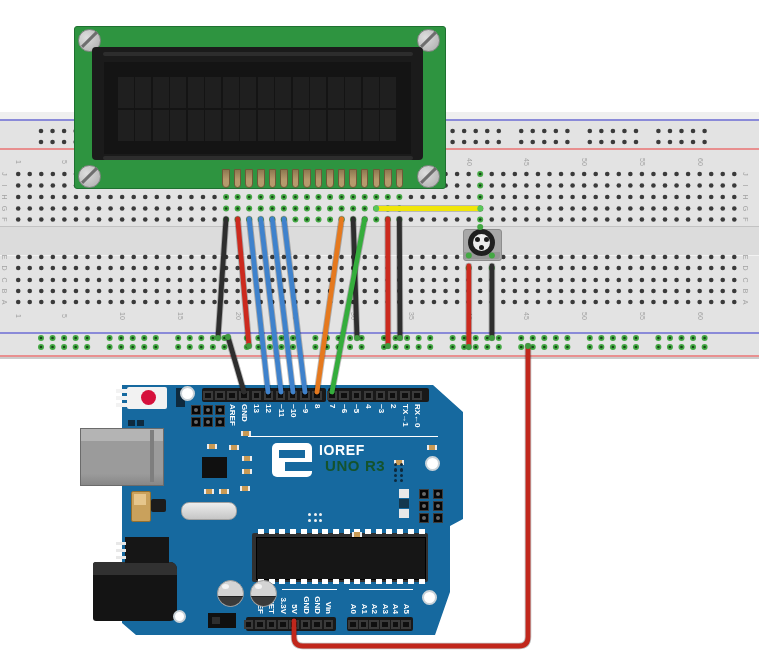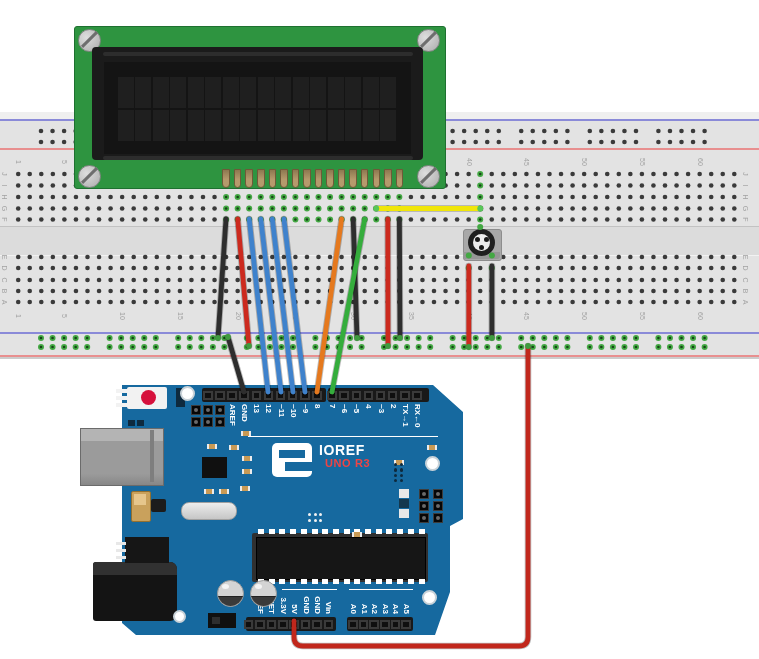--- a/index.html
+++ b/index.html
@@ -91,21 +91,21 @@
   #stk-c{left:399px;top:509px;width:10px;height:9px;background:#e8e8e8;}
   #rst-side{left:176px;top:388px;width:9px;height:19px;background:#0e2a3e;}
   .wdot{position:absolute;width:3px;height:3px;border-radius:50%;background:#f2f2f2;}
   .bdot{position:absolute;width:3.2px;height:3.2px;border-radius:50%;background:#0e2a3e;}
 
   
   #logo{left:272px;top:443px;width:40px;height:34px;background:#fff;border-radius:5px;}
   #logo .b1{position:absolute;left:7px;top:7px;width:26px;height:8px;background:#16699f;}
   #logo .b2{position:absolute;left:13px;top:19px;width:27px;height:9px;background:#16699f;}
   #brand{left:319px;top:442px;font-size:14px;font-weight:bold;color:#fff;letter-spacing:0.6px;}
-  #model{left:325px;top:457px;font-size:11px;font-weight:bold;color:#ef4444;letter-spacing:0.6px;}
+  #model{left:325px;top:457px;font-size:15px;font-weight:bold;color:#14532d;letter-spacing:0.6px;}
 </style>
 </head>
 <body>
 
 <div id="scene">
 
   <div id="breadboard" class="abs">
     <div id="bb-topedge" class="abs"></div>
     <div id="bb-blue-top" class="abs"></div>
     <div id="bb-red-top" class="abs"></div>

